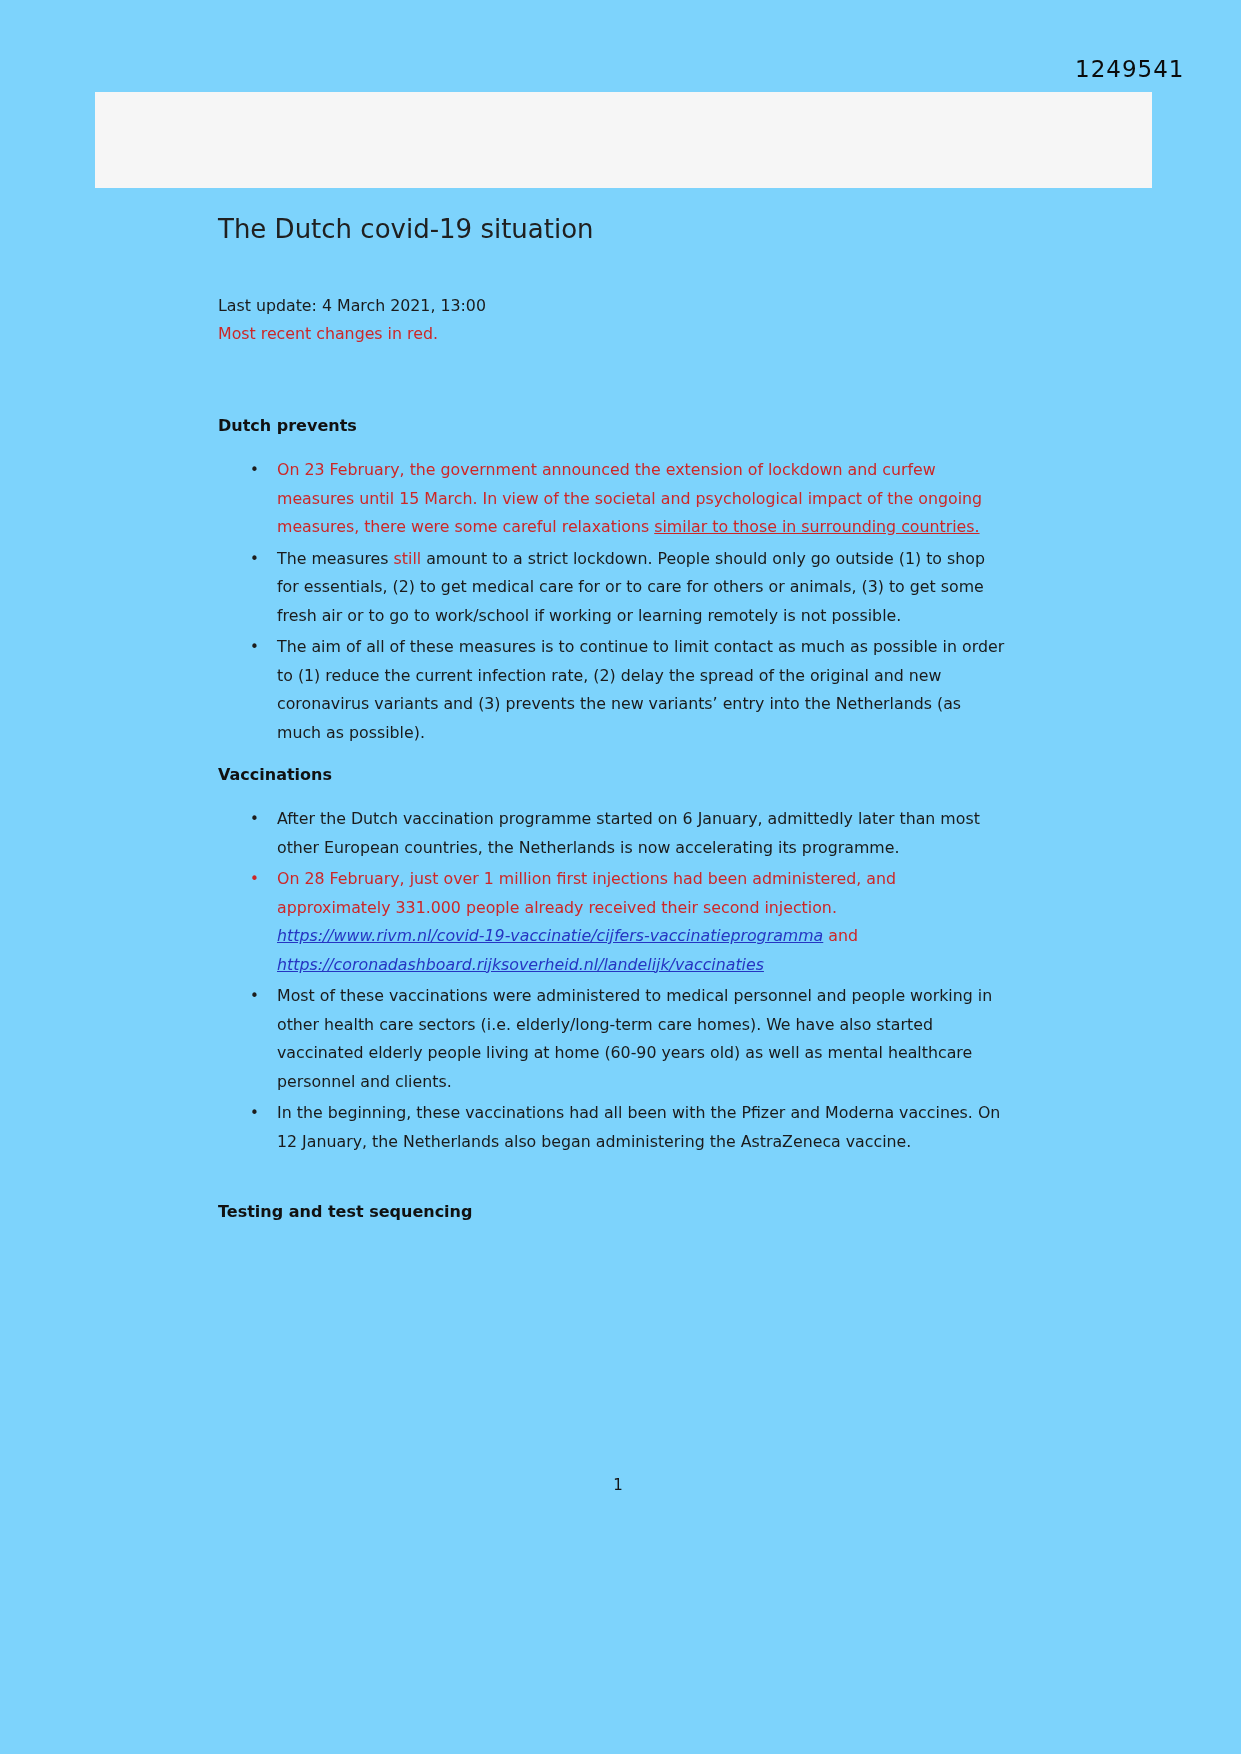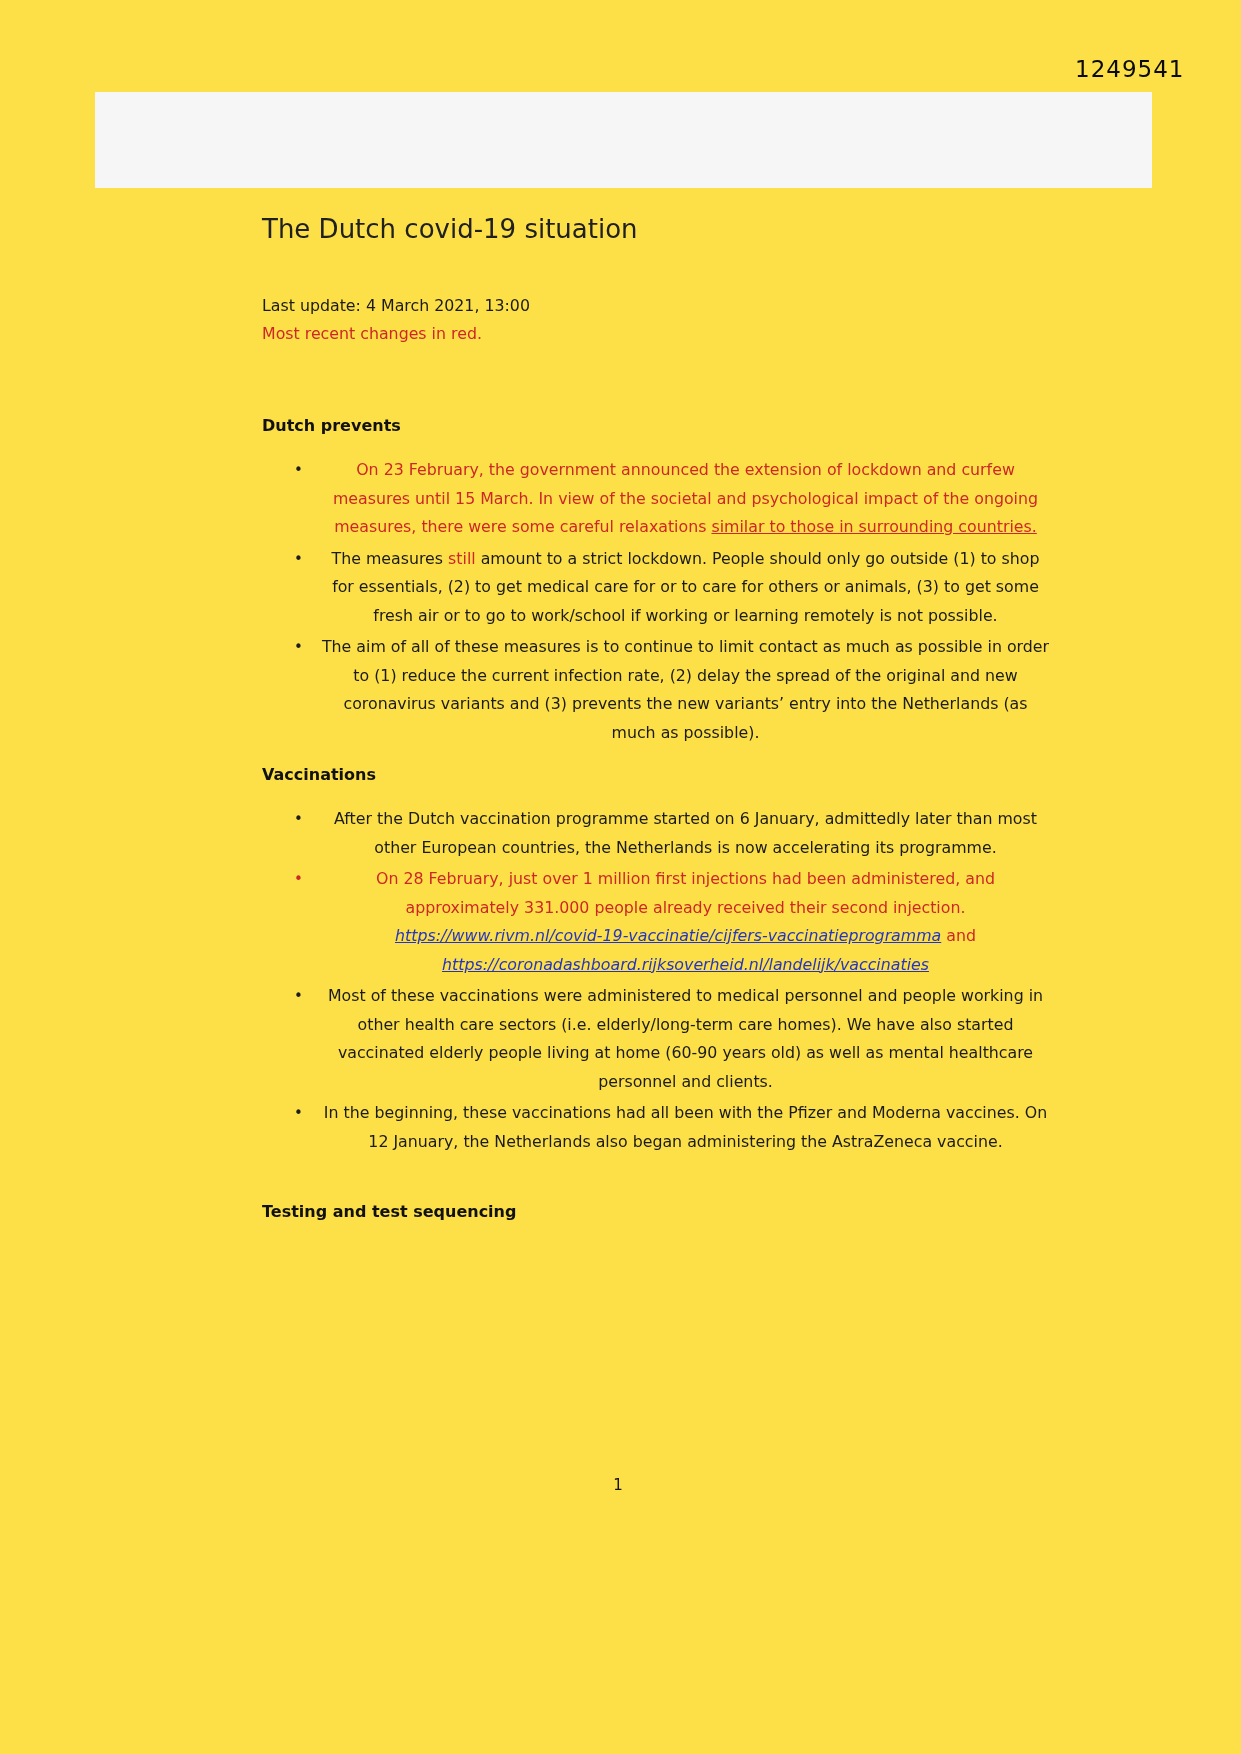--- a/index.html
+++ b/index.html
@@ -1,51 +1,51 @@
 <!DOCTYPE html>
 <html style="--red: #cd2727; --link: #2535c2; --text: #1b1b1b;"><head>
 <meta charset="utf-8">
 <style>
   html,body{margin:0;padding:0;background:#ffffff;}
   .canvas{
     position:relative;
     width:1241px;height:1754px;
-    background:#fde047;
+    background:#7dd3fc;
     font-family:"DejaVu Sans","Liberation Sans",sans-serif;
     color:var(--text,#1b1b1b);
     overflow:hidden;
   }
   .scan-shading{
     position:absolute;left:95px;top:92px;width:1057px;height:96px;
     background:#f6f6f6;
   }
   .doc-number{
     position:absolute;left:1075px;top:56px;
     font-size:23px;letter-spacing:1px;color:#0b0b0b;white-space:nowrap;
   }
   .content{
     position:absolute;left:218px;top:0;width:788px;
-    font-size:15.8px;line-height:28.5px;margin-left:44px;
+    font-size:15.8px;line-height:28.5px;
   }
   .page-title{
     margin:0;padding-top:212px;
     font-size:26px;line-height:34px;font-weight:400;color:#202020;
   }
   .meta{margin-top:46px;}
   .meta div{line-height:28px;}
   .changes-note{color:var(--red,#cd2727);}
   .sec-heading{
     font-weight:bold;font-size:16px;line-height:28px;color:#111111;
   }
   .doc-section:nth-child(1){margin-top:64px;}
   .doc-section:nth-child(2){margin-top:14px;}
   .doc-section:nth-child(3){margin-top:42px;}
   ul.bullets{list-style:none;margin:16px 0 0 0;padding:0;}
   ul.bullets li{
-    position:relative;padding-left:59px;margin:0 0 3px 0;text-align:center;
+    position:relative;padding-left:59px;margin:0 0 3px 0;
   }
   ul.bullets li::before{
     content:"\2022";
     position:absolute;left:32px;top:0;
     color:#1d1d1d;font-size:15px;
   }
   ul.bullets li.marker-red::before{color:var(--red,#cd2727);}
   .seg-black{color:var(--text,#1b1b1b);}
   .seg-red{color:var(--red,#cd2727);}
   .seg-red-underline{color:var(--red,#cd2727);text-decoration:underline;}

